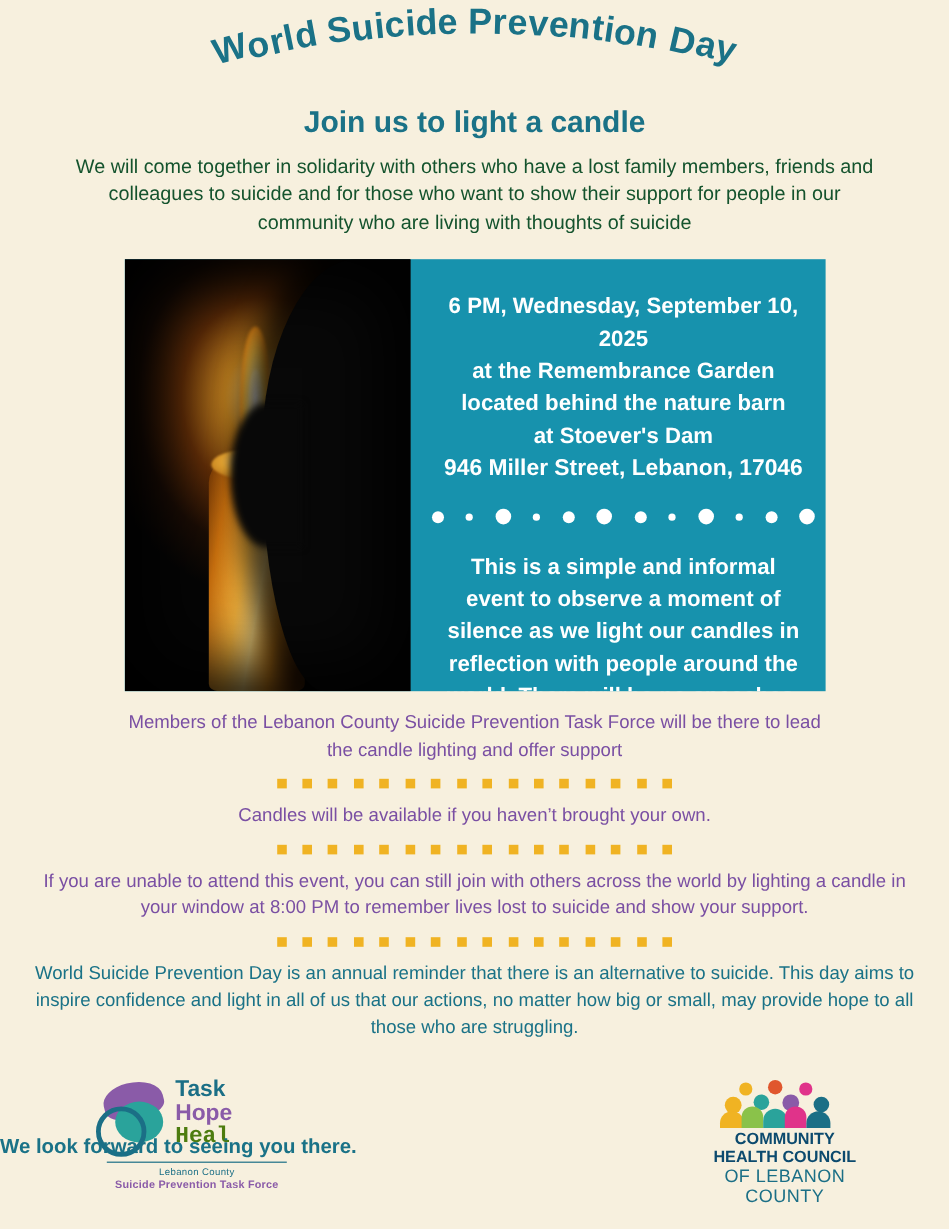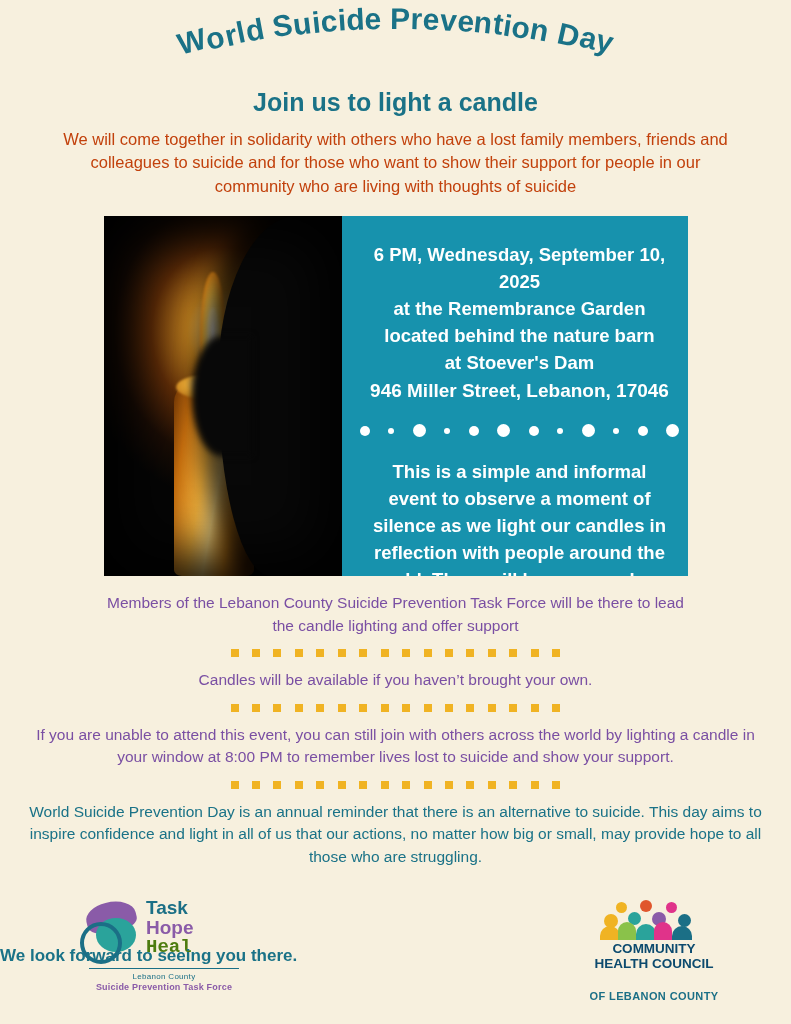--- a/index.html
+++ b/index.html
@@ -47,21 +47,21 @@
     color: #1a7287;
   }
 
   
   .intro {
     margin: 10px auto 0;
     width: 680px;
     text-align: center;
     font-size: 16.5px;
     line-height: 1.42;
-    color: #c2410c;
+    color: #14532d;
   }
 
   
   .hero {
     margin: 18px auto 0;
     width: 584px;
     height: 360px;
     display: flex;
     background: #1792ad;
     position: relative;
@@ -350,25 +350,25 @@
     display: block;
     border-radius: 50%;
   }
   .chc-name {
     font-size: 13.5px;
     font-weight: bold;
     color: #0c4a6e;
     line-height: 1.08;
   }
   .chc-sub {
-    font-size: 11px;
-    font-weight: bold;
+    font-size: 15px;
+    font-weight: normal;
     color: #1b6f86;
     letter-spacing: .4px;
-    margin-top: 19px;
+    margin-top: 1px;
   }
 </style>
 </head>
 <body>
 
 <div class="title-wrap">
   <div class="arc-title" id="arc-title"><span class="ch" style="transform: translateY(0px) rotate(-15deg);">W</span><span class="ch" style="transform: translateY(-3.13855px) rotate(-13.8889deg);">o</span><span class="ch" style="transform: translateY(-6.03567px) rotate(-12.7778deg);">r</span><span class="ch" style="transform: translateY(-8.69136px) rotate(-11.6667deg);">l</span><span class="ch" style="transform: translateY(-11.1056px) rotate(-10.5556deg);">d</span><span class="ch" style="transform: translateY(-13.2785px) rotate(-9.44444deg);">&nbsp;</span><span class="ch" style="transform: translateY(-15.2099px) rotate(-8.33333deg);">S</span><span class="ch" style="transform: translateY(-16.8999px) rotate(-7.22222deg);">u</span><span class="ch" style="transform: translateY(-18.3484px) rotate(-6.11111deg);">i</span><span class="ch" style="transform: translateY(-19.5556px) rotate(-5deg);">c</span><span class="ch" style="transform: translateY(-20.5213px) rotate(-3.88889deg);">i</span><span class="ch" style="transform: translateY(-21.2455px) rotate(-2.77778deg);">d</span><span class="ch" style="transform: translateY(-21.7284px) rotate(-1.66667deg);">e</span><span class="ch" style="transform: translateY(-21.9698px) rotate(-0.555556deg);">&nbsp;</span><span class="ch" style="transform: translateY(-21.9698px) rotate(0.555556deg);">P</span><span class="ch" style="transform: translateY(-21.7284px) rotate(1.66667deg);">r</span><span class="ch" style="transform: translateY(-21.2455px) rotate(2.77778deg);">e</span><span class="ch" style="transform: translateY(-20.5213px) rotate(3.88889deg);">v</span><span class="ch" style="transform: translateY(-19.5556px) rotate(5deg);">e</span><span class="ch" style="transform: translateY(-18.3484px) rotate(6.11111deg);">n</span><span class="ch" style="transform: translateY(-16.8999px) rotate(7.22222deg);">t</span><span class="ch" style="transform: translateY(-15.2099px) rotate(8.33333deg);">i</span><span class="ch" style="transform: translateY(-13.2785px) rotate(9.44444deg);">o</span><span class="ch" style="transform: translateY(-11.1056px) rotate(10.5556deg);">n</span><span class="ch" style="transform: translateY(-8.69136px) rotate(11.6667deg);">&nbsp;</span><span class="ch" style="transform: translateY(-6.03567px) rotate(12.7778deg);">D</span><span class="ch" style="transform: translateY(-3.13855px) rotate(13.8889deg);">a</span><span class="ch" style="transform: translateY(0px) rotate(15deg);">y</span></div>
   <div class="subtitle">Join us to light a candle</div>
 </div>
 

